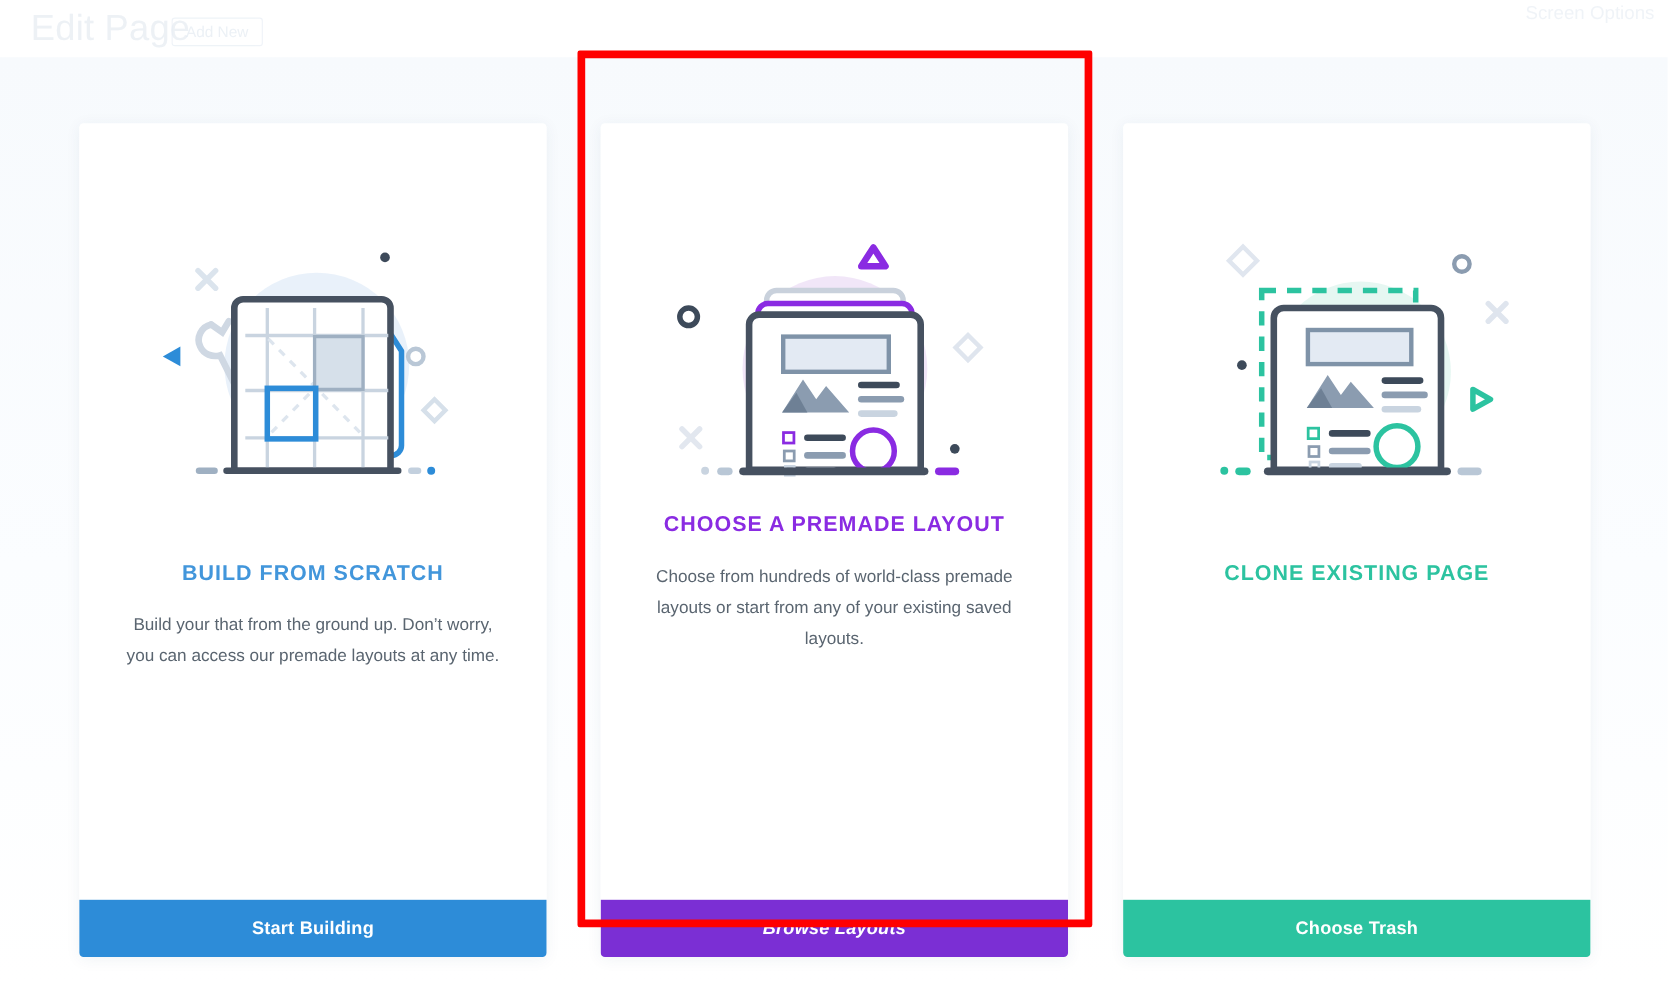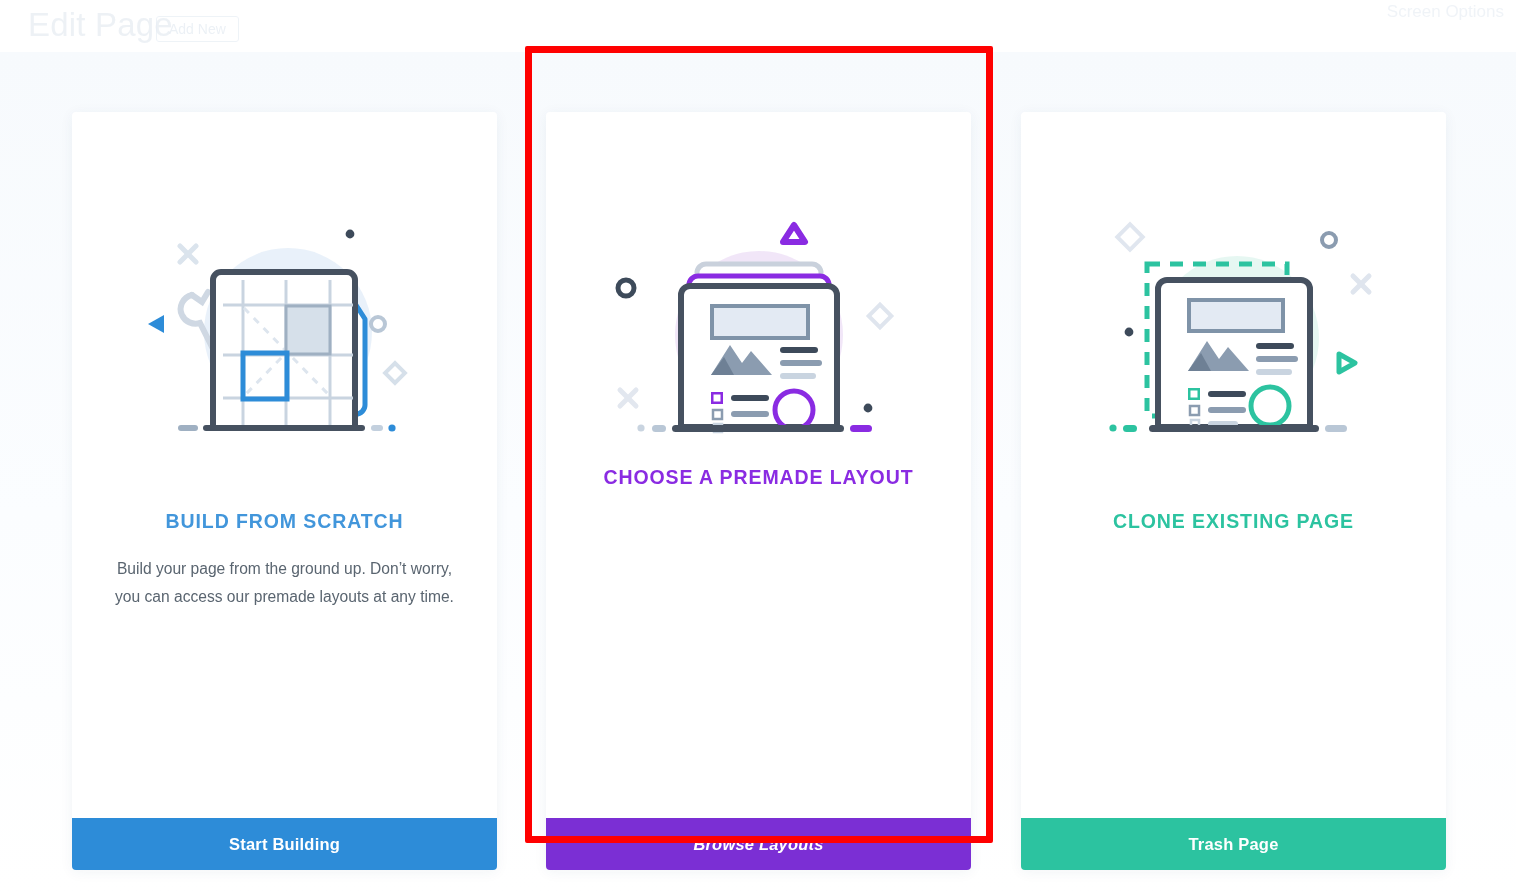--- a/index.html
+++ b/index.html
@@ -234,21 +234,21 @@
         <circle cx="238" cy="104" r="7" fill="none" stroke="#b9c7d6" stroke-width="4"></circle>
         <rect x="248" y="146" width="14" height="14" transform="rotate(45 255 153)" fill="none" stroke="#d6e0ea" stroke-width="4"></rect>
         <circle cx="210" cy="14" r="4.4" fill="#3d4a5a"></circle>
         <g stroke="#dbe4ed" stroke-width="5" stroke-linecap="round">
           <line x1="40" y1="26" x2="56" y2="42"></line>
           <line x1="56" y1="26" x2="40" y2="42"></line>
         </g>
       </svg>
     </div>
     <div class="card-title title-scratch" style="color: rgb(66, 150, 219);">BUILD FROM SCRATCH</div>
-    <div class="card-desc">Build your page from the ground up. Don’t worry, you can access our premade layouts at any time.</div>
+    <div class="card-desc">Build your that from the ground up. Don’t worry, you can access our premade layouts at any time.</div>
     <button class="card-btn btn-scratch" style="background: rgb(45, 140, 216);">Start Building</button>
   </div>
 
   <div class="card" id="card-premade">
     <div class="illus-wrap">
       <svg viewBox="0 0 290 230" xmlns="http://www.w3.org/2000/svg">
         <circle cx="145" cy="115" r="84" fill="#ead9f5" opacity=".65"></circle>
 
         <path d="M92 44 h106 a9 9 0 0 1 9 9 v10 h-124 v-10 a9 9 0 0 1 9 -9 z" fill="#ffffff" stroke="#c9d1dc" stroke-width="5" stroke-linejoin="round"></path>
 
@@ -284,20 +284,21 @@
         <circle cx="12" cy="68" r="8" fill="none" stroke="#3d4a5a" stroke-width="5"></circle>
         <rect x="258" y="88" width="16" height="16" transform="rotate(45 266 96)" fill="none" stroke="#dfe5ee" stroke-width="4"></rect>
         <circle cx="254" cy="188" r="4.4" fill="#3d4a5a"></circle>
         <g stroke="#e2e7ef" stroke-width="5" stroke-linecap="round">
           <line x1="6" y1="170" x2="22" y2="186"></line>
           <line x1="22" y1="170" x2="6" y2="186"></line>
         </g>
       </svg>
     </div>
     <div class="card-title title-premade" style="color: rgb(138, 43, 226); margin-top: 16px;">CHOOSE A PREMADE LAYOUT</div>
+    <div class="card-desc">Choose from hundreds of world-class premade layouts or start from any of your existing saved layouts.</div>
     <button class="card-btn btn-premade" style="background: rgb(123, 47, 212); font-style: italic;">Browse Layouts</button>
   </div>
 
   <div class="card" id="card-clone">
     <div class="illus-wrap">
       <svg viewBox="0 0 290 230" xmlns="http://www.w3.org/2000/svg">
         <circle cx="148" cy="118" r="82" fill="#d6f2ea" opacity=".6"></circle>
 
         <rect x="58" y="44" width="140" height="152" fill="none" stroke="#2cc3a0" stroke-width="5" stroke-dasharray="13 10"></rect>
 
@@ -331,18 +332,18 @@
         <circle cx="240" cy="20" r="7" fill="none" stroke="#8b9cb0" stroke-width="4"></circle>
         <circle cx="40" cy="112" r="4.4" fill="#3d4a5a"></circle>
         <path d="M250 134 l16 9 l-16 9 z" fill="none" stroke="#2cc3a0" stroke-width="5" stroke-linejoin="round"></path>
         <g stroke="#dfe5ee" stroke-width="5" stroke-linecap="round">
           <line x1="264" y1="56" x2="280" y2="72"></line>
           <line x1="280" y1="56" x2="264" y2="72"></line>
         </g>
       </svg>
     </div>
     <div class="card-title title-clone" style="color: rgb(44, 195, 160);">CLONE EXISTING PAGE</div>
-    <button class="card-btn btn-clone" style="background: rgb(44, 195, 160);">Trash Page</button>
+    <button class="card-btn btn-clone" style="background: rgb(44, 195, 160);">Choose Trash</button>
   </div>
 
 </div>
 
 <div id="highlight-box" style="border-color: rgb(255, 0, 0);"></div>
 
 </body></html>

